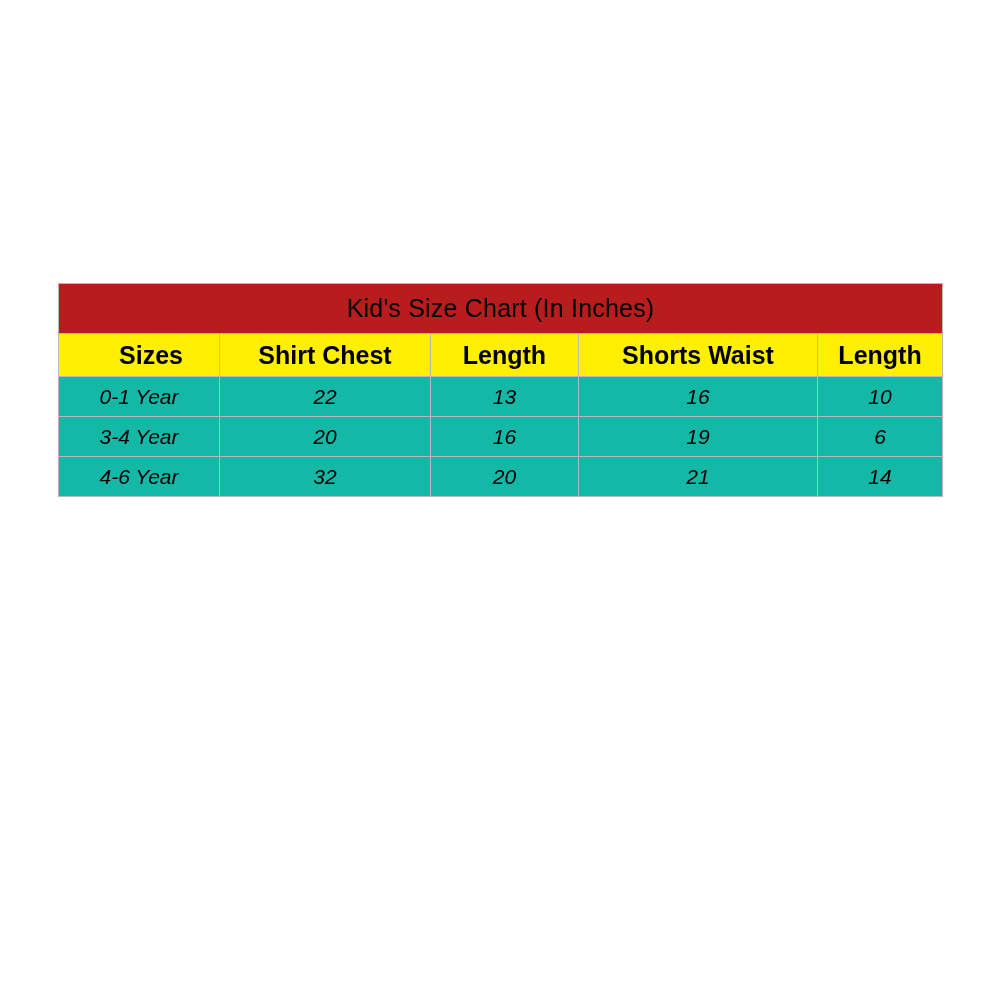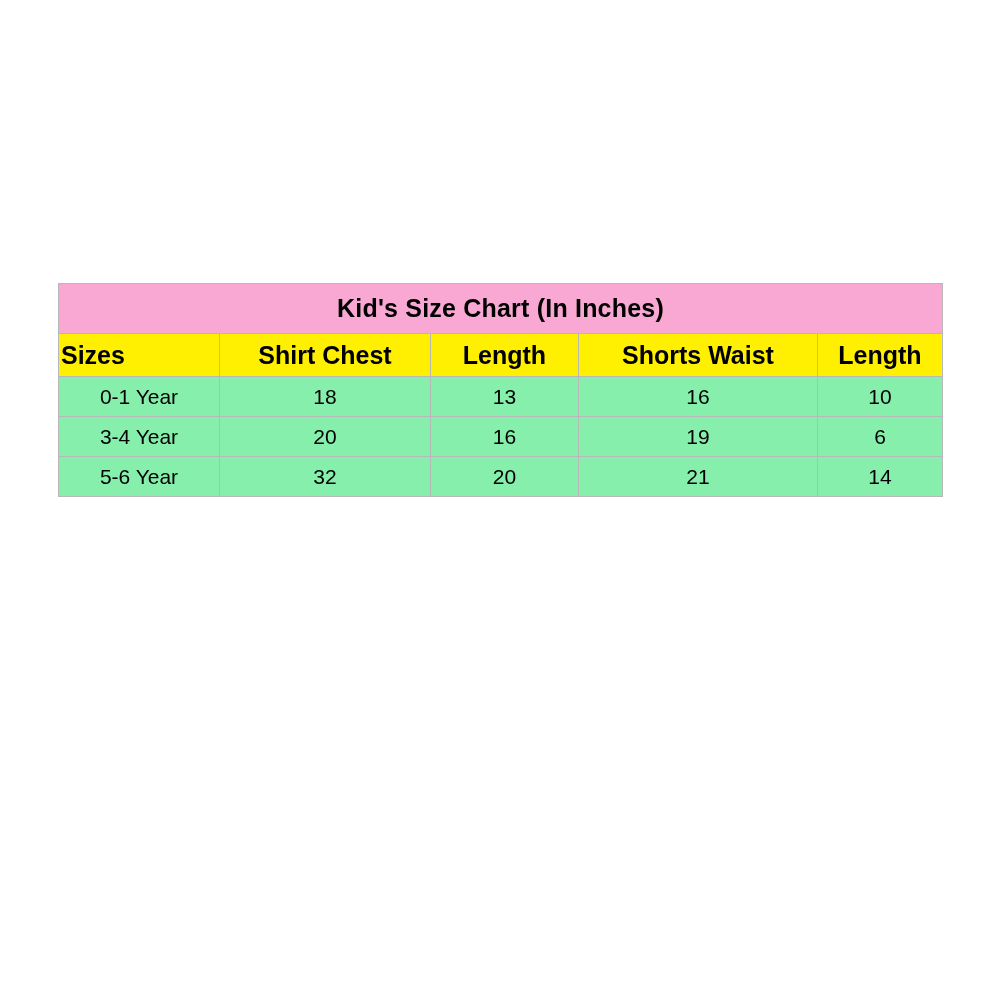--- a/index.html
+++ b/index.html
@@ -26,41 +26,42 @@
     width: 884px;
   }
   table.size-chart td {
     border: 1px solid #b8b8b8;
     padding: 0;
     text-align: center;
     vertical-align: middle;
     color: #000000;
   }
   .title-cell {
-    background: #f9a8d4;
+    background: #b91c1c;
     color: #000000;
-    font-weight: bold;
+    font-weight: normal;
     font-size: 25px;
     height: 49px;
     letter-spacing: 0.2px;
   }
   .header-row td {
     background: #ffef00;
     font-weight: bold;
     font-size: 25px;
     height: 42px;
   }
   .header-row td.left-align {
-    text-align: left;
-    padding-left: 2px;
+    text-align: center;
+    padding-left: 24px;
   }
   .data-row td {
-    background: #86efac;
+    background: #14b8a6;
     font-size: 21px;
     height: 39px;
+    font-style: italic;
   }
   
   col.c0 { width: 161px; }
   col.c1 { width: 211px; }
   col.c2 { width: 148px; }
   col.c3 { width: 239px; }
   col.c4 { width: 125px; }
 </style>
 </head>
 <body>
@@ -80,34 +81,34 @@
       </tr>
       <tr class="header-row">
         <td class="left-align">Sizes</td>
         <td>Shirt Chest</td>
         <td>Length</td>
         <td>Shorts Waist</td>
         <td>Length</td>
       </tr>
       <tr class="data-row">
         <td>0-1 Year</td>
-        <td>18</td>
+        <td>22</td>
         <td>13</td>
         <td>16</td>
         <td>10</td>
       </tr>
       <tr class="data-row">
         <td>3-4 Year</td>
         <td>20</td>
         <td>16</td>
         <td>19</td>
         <td>6</td>
       </tr>
       <tr class="data-row">
-        <td>5-6 Year</td>
+        <td>4-6 Year</td>
         <td>32</td>
         <td>20</td>
         <td>21</td>
         <td>14</td>
       </tr>
     </tbody>
   </table>
 </div>
 
 </body></html>

